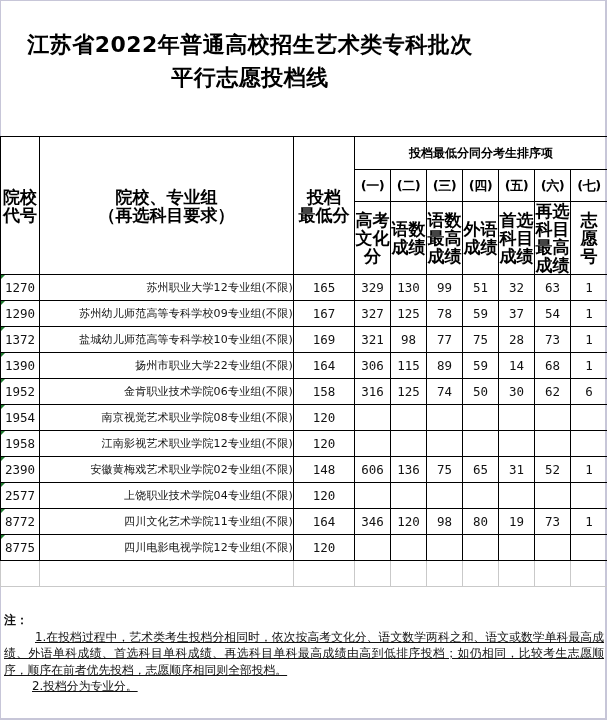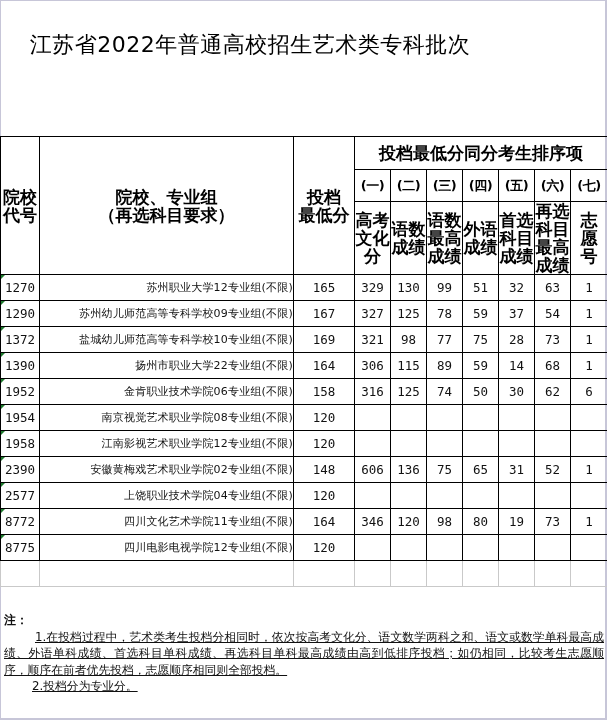--- a/index.html
+++ b/index.html
@@ -12,21 +12,21 @@
     .frame {
       position: absolute; left: 0; top: 0; width: 607px; height: 720px;
       border: 1px solid #c7c6d8;
       border-right-width: 2px;
       border-bottom-width: 2px;
       pointer-events: none;
     }
     .title-block {
       position: absolute; left: 0; top: 28px; width: 500px;
       text-align: center;
-      font-weight: normal;
+      font-weight: bold;
       font-size: 22px;
       line-height: 33px;
       letter-spacing: 0.5px;
     }
     .title-block div { white-space: nowrap; }
 
     table.grid {
       position: absolute; left: 0; top: 136px;
       border-collapse: collapse;
       table-layout: fixed;
@@ -38,21 +38,21 @@
       vertical-align: middle;
       overflow: hidden;
       white-space: nowrap;
       padding: 0;
     }
     .hdr {
       font-weight: bold;
       font-size: 13px;
       line-height: 17px;
     }
-    .hdr-group { font-size: 17px; }
+    .hdr-group { font-size: 12px; }
     .hdr-num { font-size: 13px; letter-spacing: -0.5px; }
     .hdr-vert { white-space: normal !important; line-height: 18px; font-size: 17px; }
     .hdr-vert span { display: block; }
 
     tr.data td {
       height: 26px;
       font-family: "DejaVu Sans Mono", "Liberation Mono", monospace;
       font-size: 12.5px;
       color: #111;
     }
@@ -86,20 +86,21 @@
     .notes p { text-indent: 31px; text-align: justify; text-decoration: underline; }
     .notes p.n2 { text-indent: 28px; }
   </style>
 </head>
 <body>
 
 <div class="frame"></div>
 
 <div class="title-block">
   <div>江苏省2022年普通高校招生艺术类专科批次</div>
+  <div>平行志愿投档线</div>
 </div>
 
 <table class="grid">
   <colgroup>
     <col style="width:39px">
       <col style="width:254px">
       <col style="width:61px">
     <col style="width:36px">
       <col style="width:36px">
       <col style="width:36px">

